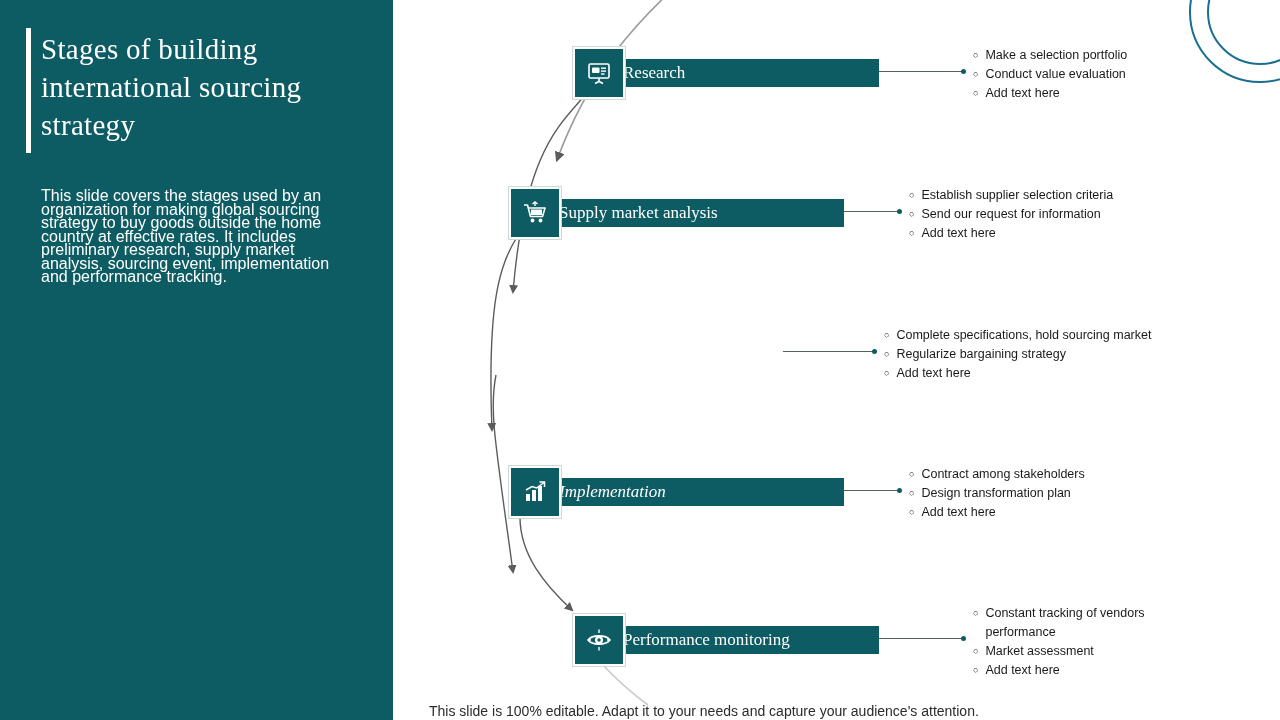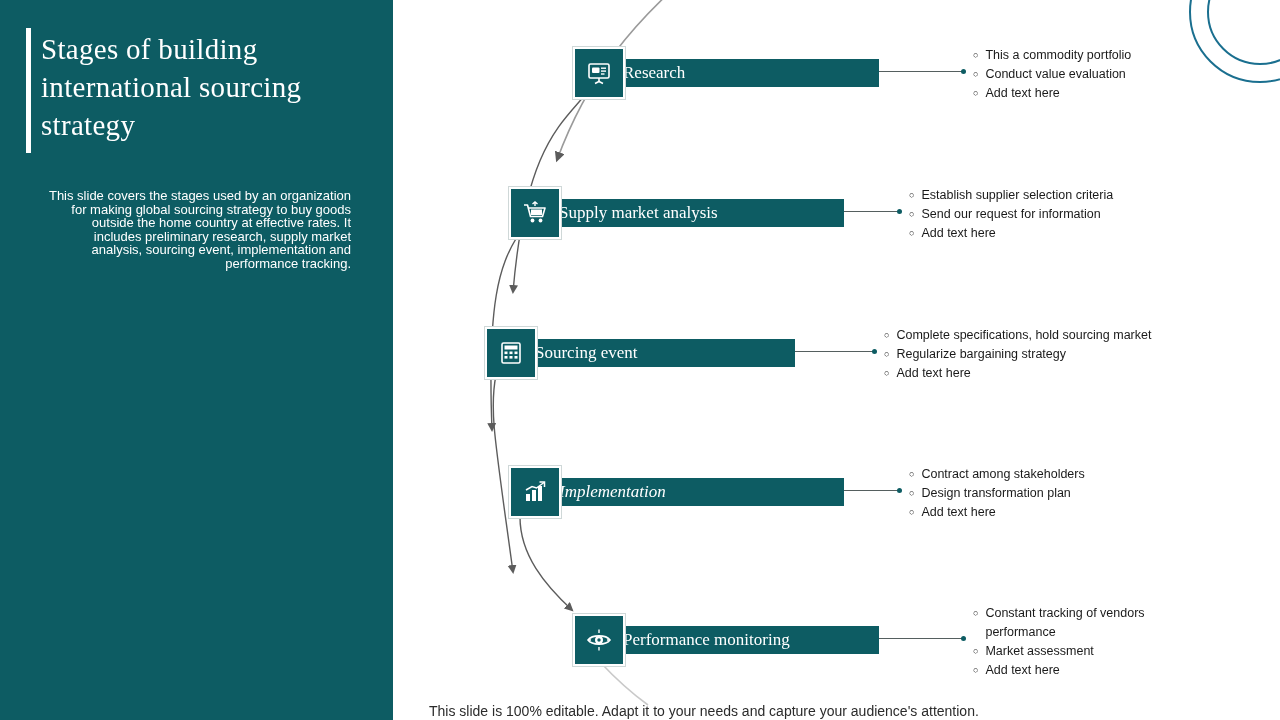--- a/index.html
+++ b/index.html
@@ -47,23 +47,22 @@
     line-height: 38px;
     font-weight: normal;
     letter-spacing: 0.3px;
   }
   .slide-desc {
     position: absolute;
     left: 41px;
     top: 189px;
     width: 310px;
     color: #ffffff;
-    font-size: 13px;
+    font-size: 16px;
     line-height: 13.5px;
-    text-align: right;
   }
   
   .right-canvas {
     position: absolute;
     left: 393px;
     top: 0;
     width: 887px;
     height: 720px;
     background: #ffffff;
     overflow: hidden;
@@ -211,21 +210,21 @@
         <path d="M10 24.5 L14 22.5 L18 24.5" fill="none" stroke="#ffffff" stroke-width="1.6"></path>
       </svg>
     </div>
     <div class="stage-label" style="width:256px;">Research</div>
   </div>
   <div class="connector" style="left:872px; top:71px; width:92px;"></div>
   <div class="connector-dot" style="left:961px; top:69px;"></div>
   <div class="bullets" style="left:973px; top:46px;">
     <div class="bullet-row">
       <span class="bullet-mark">○</span>
-      <span class="bullet-text">This a commodity portfolio</span>
+      <span class="bullet-text">Make a selection portfolio</span>
     </div>
     <div class="bullet-row">
       <span class="bullet-mark">○</span>
       <span class="bullet-text">Conduct value  evaluation</span>
     </div>
     <div class="bullet-row">
       <span class="bullet-mark">○</span>
       <span class="bullet-text">Add text here</span>
     </div>
   </div>
@@ -252,35 +251,20 @@
     <div class="bullet-row">
       <span class="bullet-mark">○</span>
       <span class="bullet-text">Send our request for information</span>
     </div>
     <div class="bullet-row">
       <span class="bullet-mark">○</span>
       <span class="bullet-text">Add text here</span>
     </div>
   </div>
 
-  <div class="stage" style="left:485px; top:327px;">
-    <div class="stage-icon">
-      <svg width="28" height="28" viewBox="0 0 28 28">
-        <rect x="5" y="4" width="18" height="20" rx="1.5" fill="none" stroke="#ffffff" stroke-width="1.6"></rect>
-        <rect x="7.5" y="6.5" width="13" height="4" fill="#ffffff"></rect>
-        <rect x="7.5" y="12.5" width="3" height="2.6" fill="#ffffff"></rect>
-        <rect x="12.5" y="12.5" width="3" height="2.6" fill="#ffffff"></rect>
-        <rect x="17.5" y="12.5" width="3" height="2.6" fill="#ffffff"></rect>
-        <rect x="7.5" y="17" width="3" height="2.6" fill="#ffffff"></rect>
-        <rect x="12.5" y="17" width="3" height="2.6" fill="#ffffff"></rect>
-        <rect x="17.5" y="17" width="3" height="2.6" fill="#ffffff"></rect>
-      </svg>
-    </div>
-    <div class="stage-label" style="width:260px;">Sourcing event</div>
-  </div>
   <div class="connector" style="left:783px; top:351px; width:92px;"></div>
   <div class="connector-dot" style="left:872px; top:349px;"></div>
   <div class="bullets" style="left:884px; top:326px;">
     <div class="bullet-row">
       <span class="bullet-mark">○</span>
       <span class="bullet-text">Complete specifications, hold sourcing market</span>
     </div>
     <div class="bullet-row">
       <span class="bullet-mark">○</span>
       <span class="bullet-text">Regularize bargaining  strategy</span>

